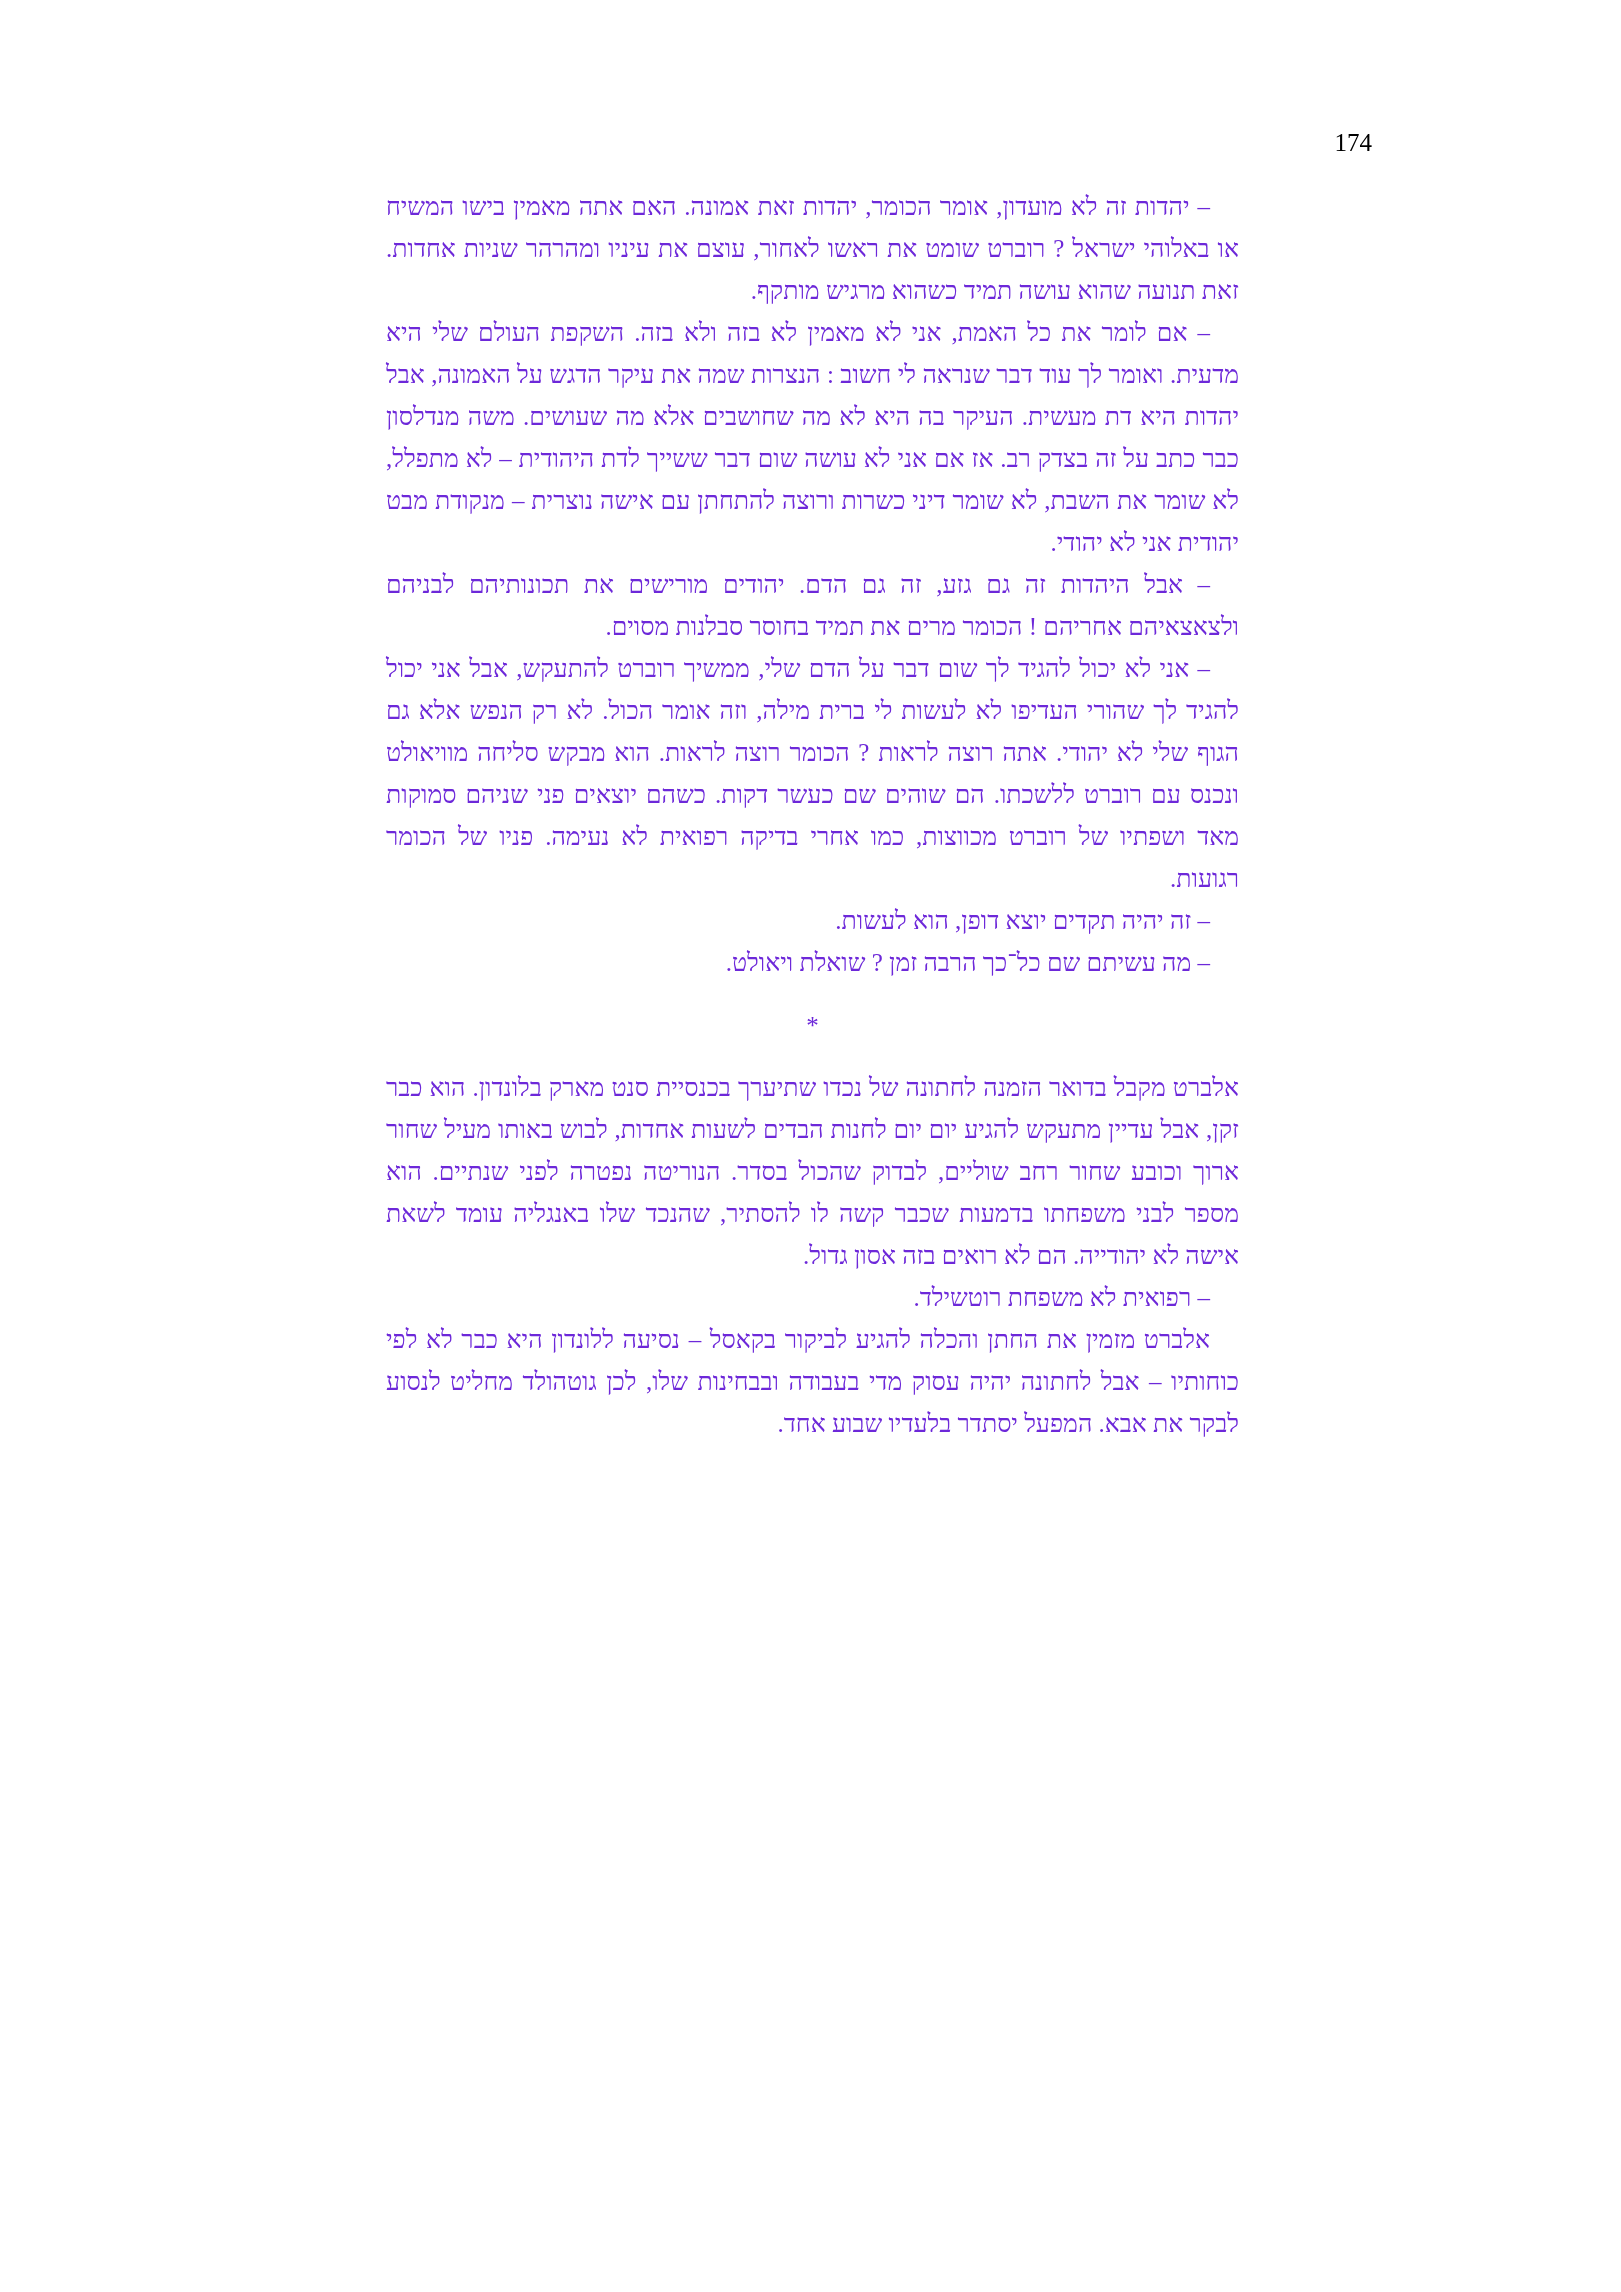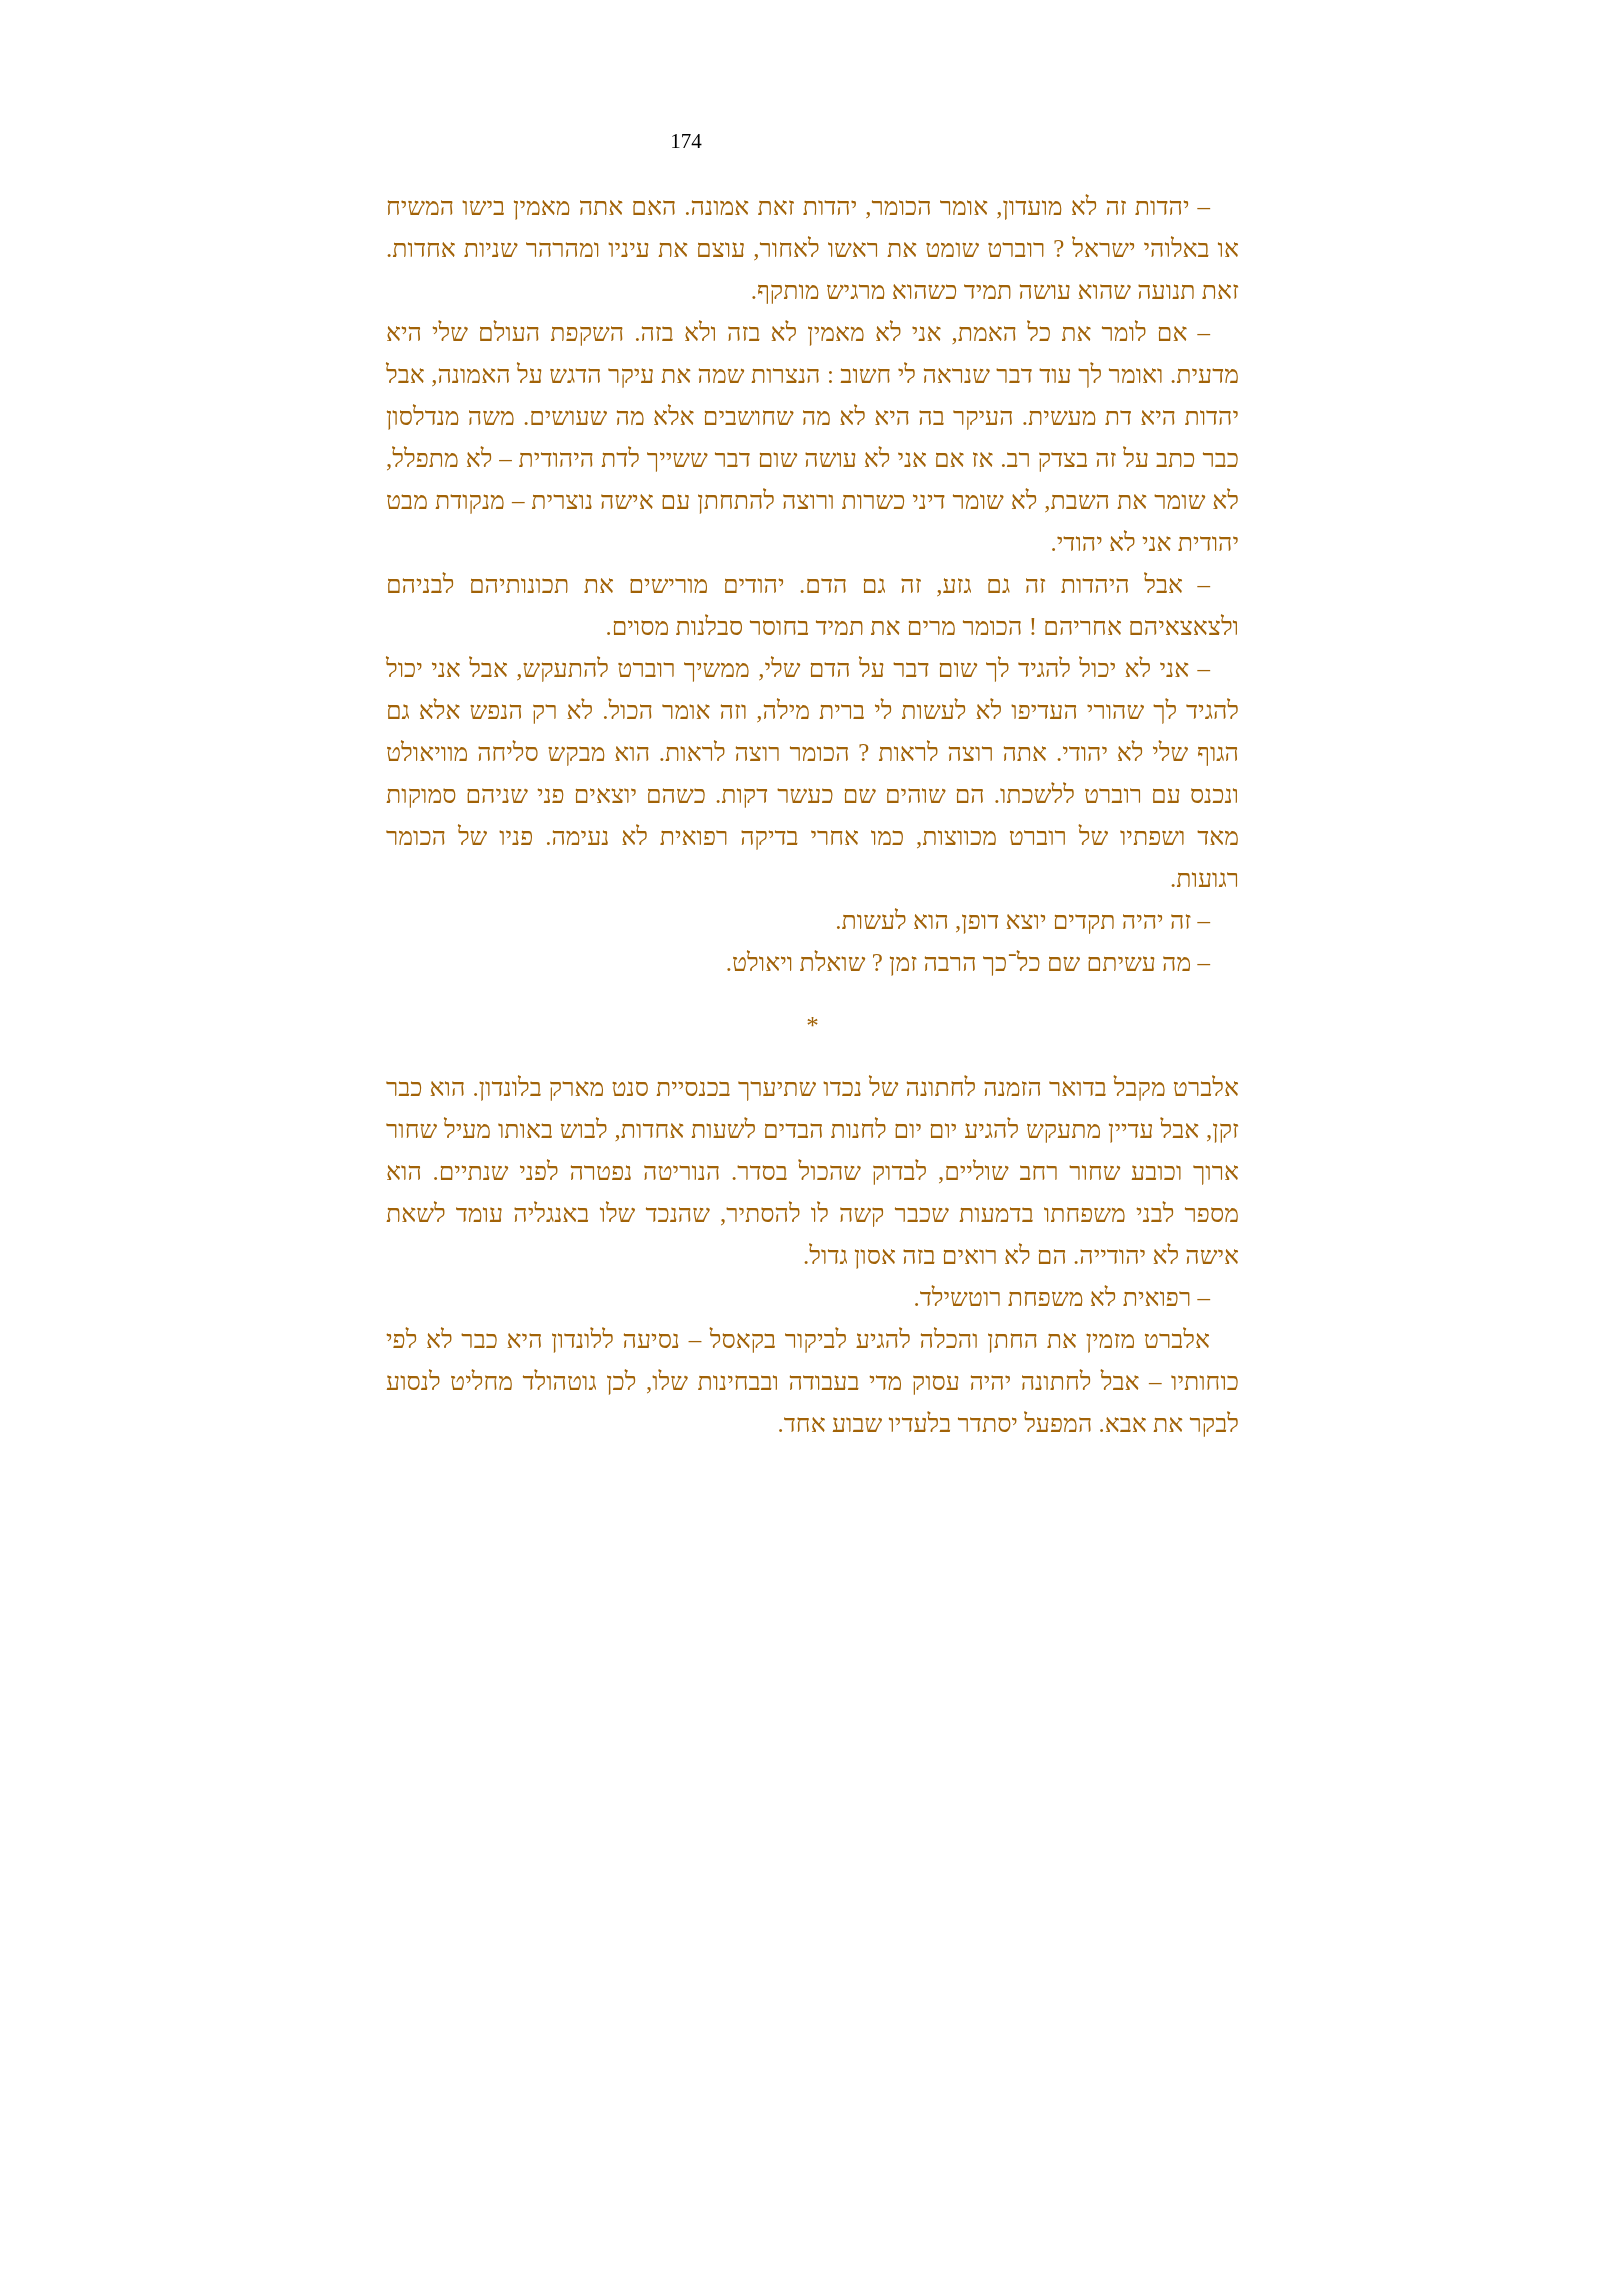--- a/index.html
+++ b/index.html
@@ -15,35 +15,35 @@
     margin: 0 auto;
     overflow: hidden;
     font-family: "Liberation Serif", "DejaVu Serif", serif;
     color: #000000;
   }
   .page-number {
     position: absolute;
     top: 129px;
     left: 0;
     width: 1372px;
-    text-align: center;
-    font-size: 21px;
+    text-align: right;
+    font-size: 25px;
     font-family: "Liberation Serif", "DejaVu Serif", serif;
     color: #000;
   }
   .body-text {
     position: absolute;
     top: 186px;
     right: 382px;
     width: 853px;
     direction: rtl;
     text-align: justify;
     font-size: 25px;
     line-height: 42px;
-    color: #a16207;
+    color: #6d28d9;
   }
   .body-text p {
     margin: 0;
     padding: 0;
     text-indent: 0;
   }
   .body-text p.dash {
     text-indent: 29px;
   }
   .sep {

